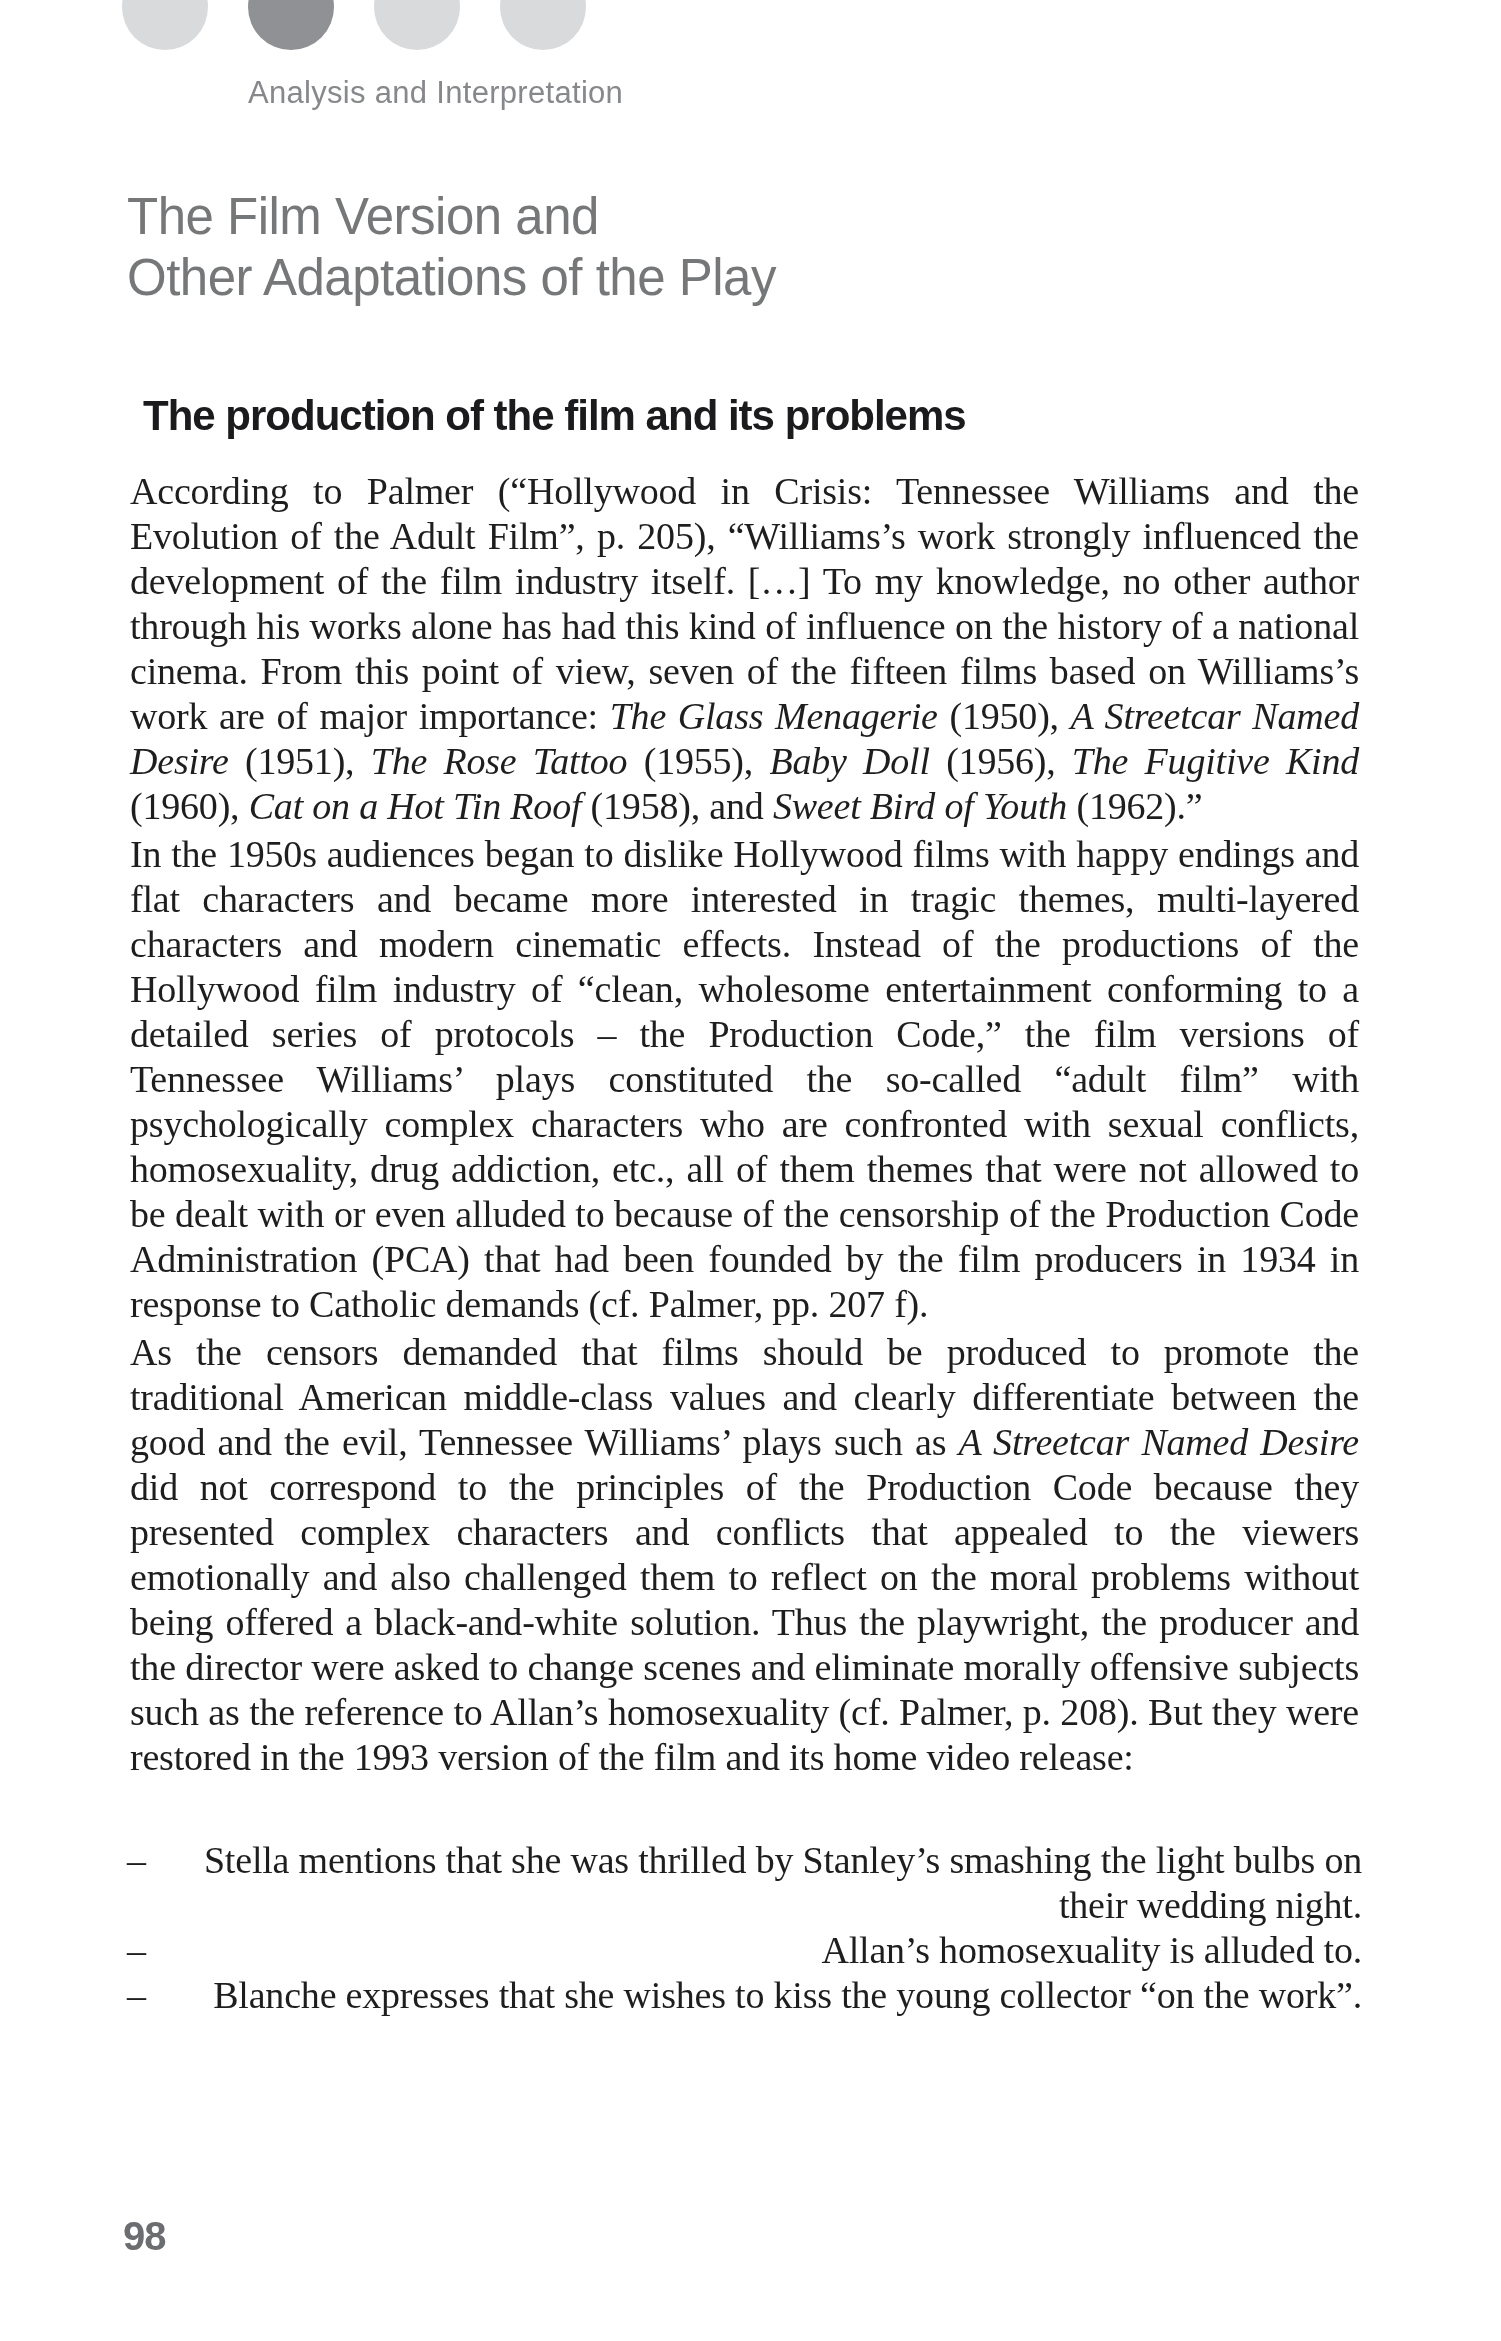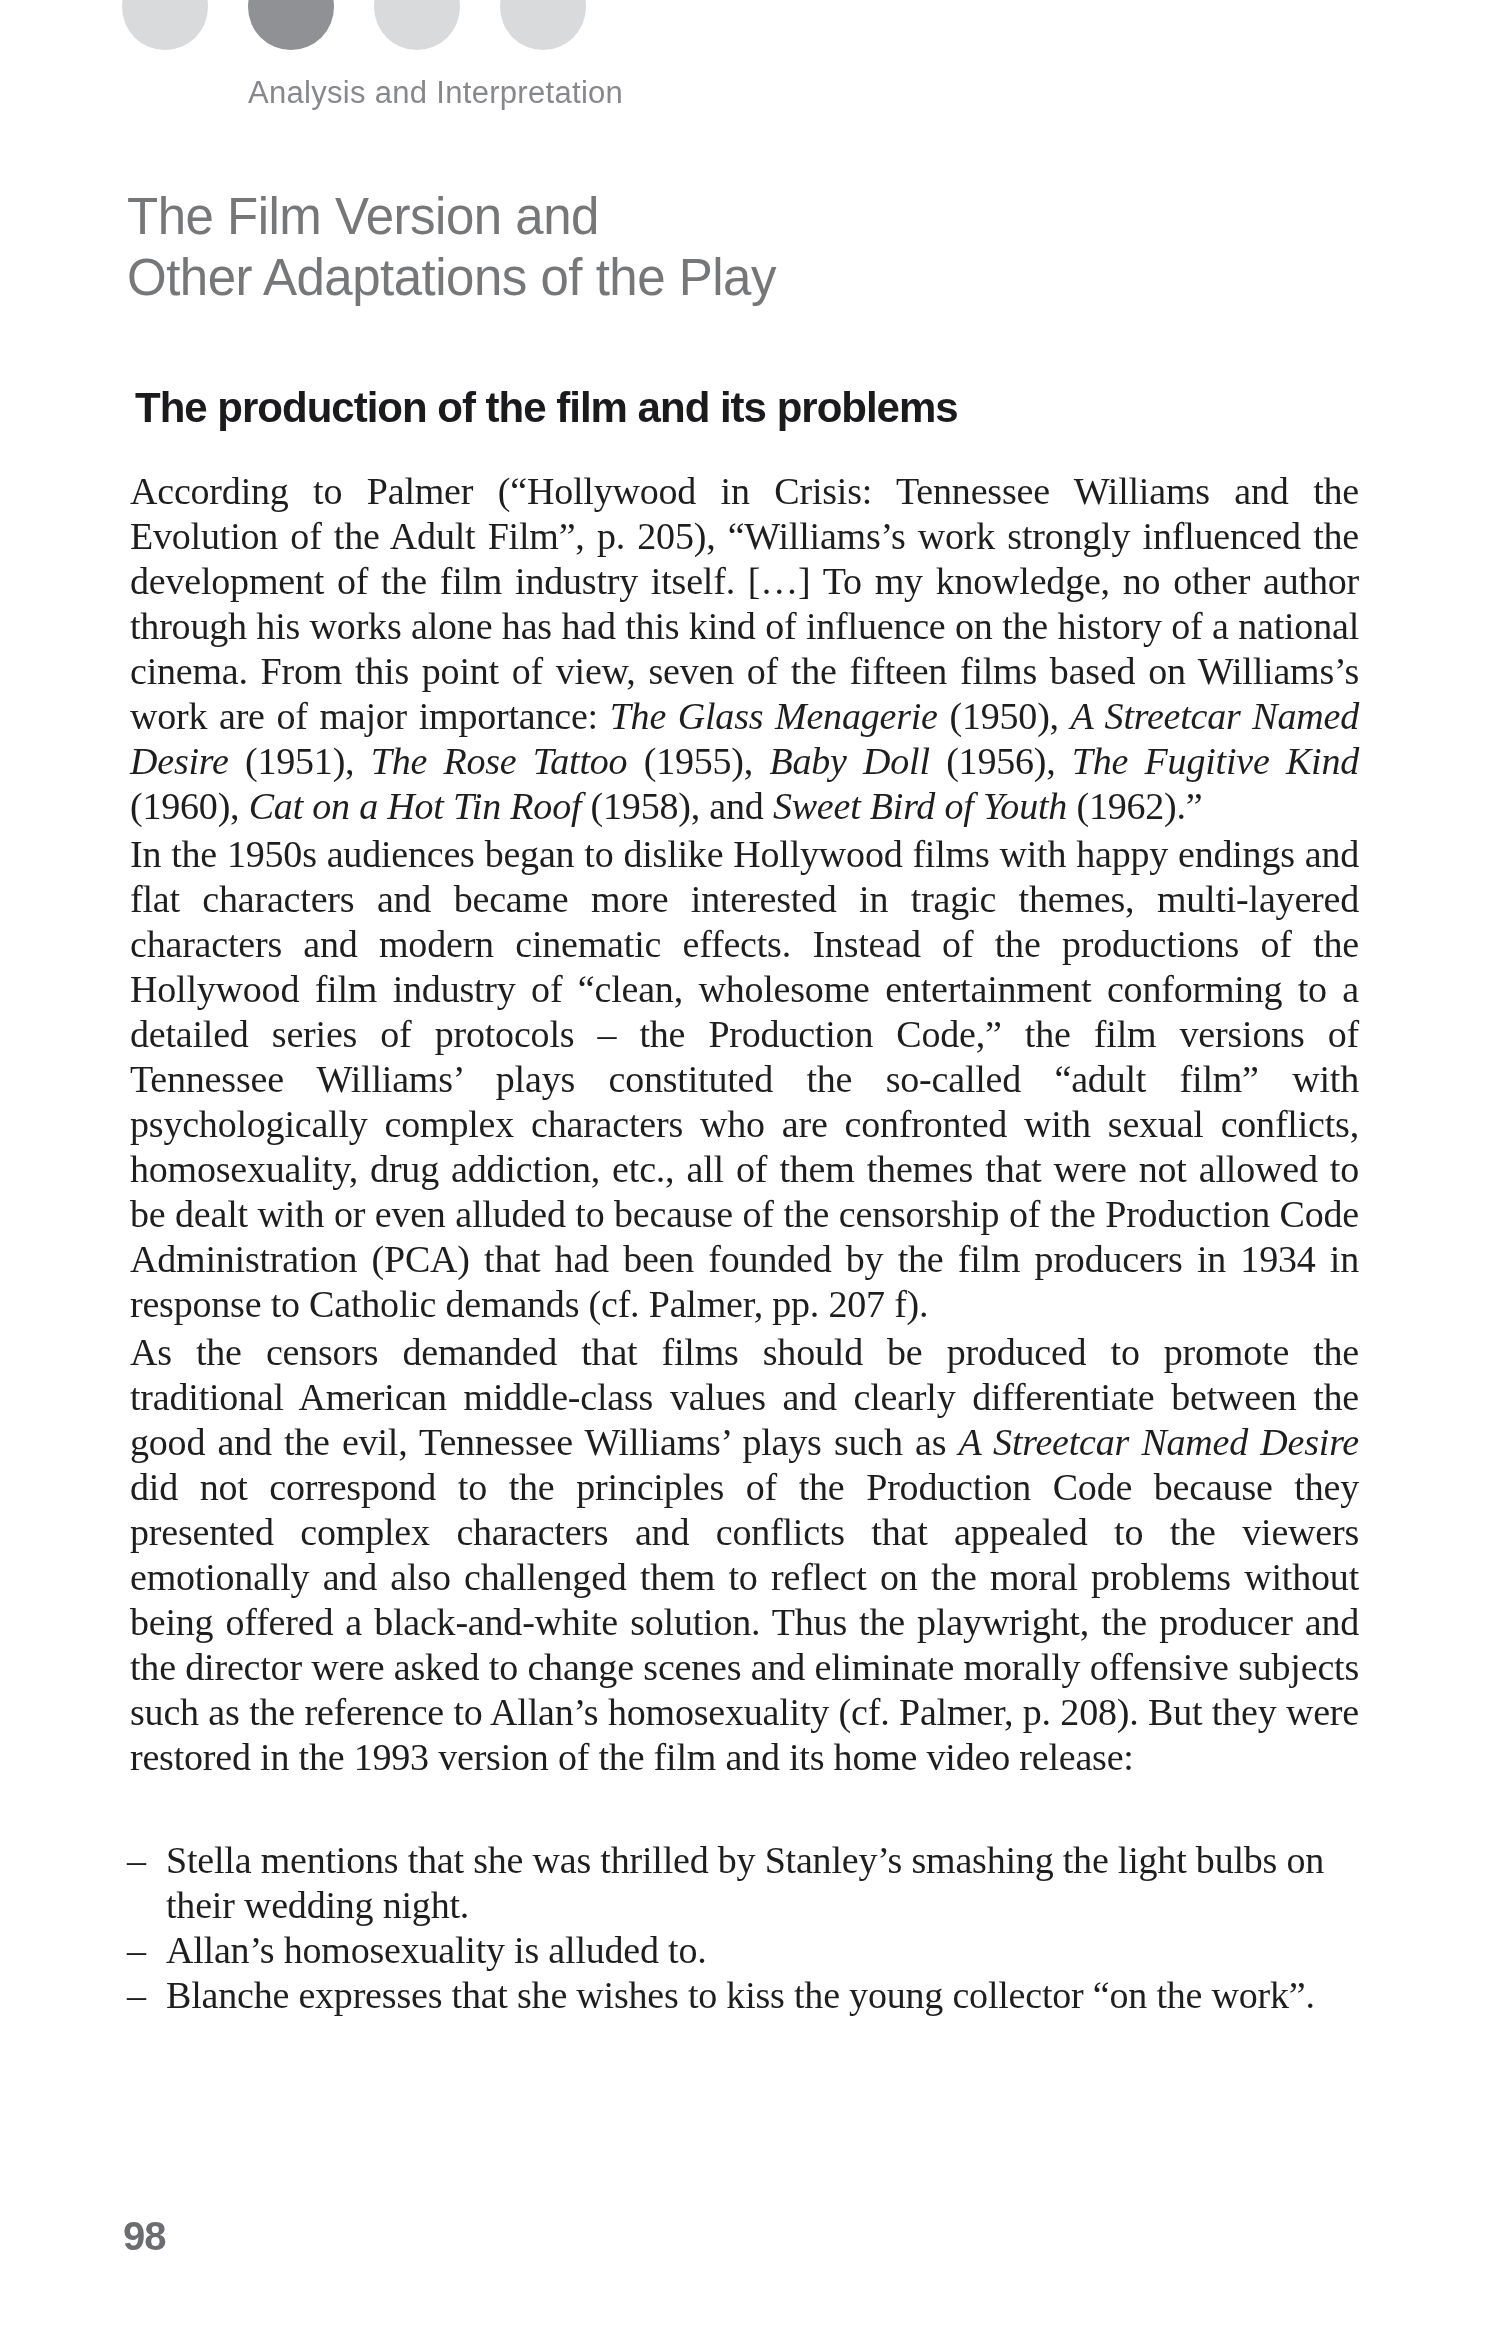--- a/index.html
+++ b/index.html
@@ -62,21 +62,21 @@
   .section-heading{
     position:absolute;
     left:127px;
     top:376px;
     font-family:"Liberation Sans","DejaVu Sans",sans-serif;
     font-size:42px;
     line-height:48px;
     font-weight:bold;
     color:var(--heading-black);
     letter-spacing:-1px;
-    margin:8px;
+    margin:16px;
   }
   .body-text{
     position:absolute;
     left:127px;
     top:466px;
     width:1235px;
     font-size:38px;
     line-height:45px;
     color:var(--body-black);
     letter-spacing:-0.2px;
@@ -91,20 +91,21 @@
   .bullet{
     display:flex;
     text-align:left;
   }
   .bullet-marker{
     flex:none;
     width:39px;
   }
   .bullet-text{
     flex:1;
+    text-align:right;
   }
   .page-number{
     position:absolute;
     left:123px;
     top:2214px;
     font-family:"Liberation Sans","DejaVu Sans",sans-serif;
     font-size:40px;
     font-weight:bold;
     color:var(--pagenum-gray);
     letter-spacing:-1px;

